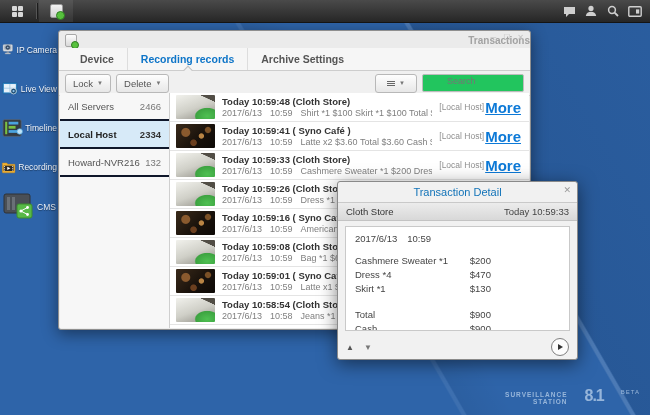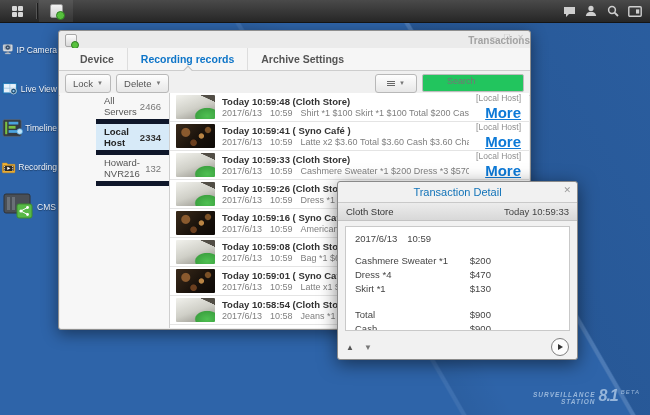--- a/index.html
+++ b/index.html
@@ -52,21 +52,21 @@
   .btn .caret{font-size:6px;color:#777;}
   .toolbar-right{margin-left:auto;display:flex;align-items:center;gap:5px;}
   .sortbtn{width:26px;justify-content:center;}
   .sort-lines{display:flex;flex-direction:column;gap:1px;}
   .sort-lines i{width:8px;height:1px;background:#666;}
   .searchbox{display:flex;align-items:flex-start;gap:16px;width:92px;height:16px;background:#22c55e;border:1px solid #bcbcbc;border-radius:2px;padding:0 4px;}
   .searchbox input{border:none;outline:none;width:70px;font-size:9px;color:#444;font-family:"Liberation Sans",sans-serif;background:transparent;}
 
   .win-body{position:absolute;top:62px;bottom:1px;left:1px;right:1px;display:flex;overflow:hidden;}
   .server-panel{width:109px;background:#f7f7f7;border-right:1px solid #cfcfcf;flex:none;}
-  .server-row{display:flex;justify-content:space-between;align-items:center;height:26px;padding:0 8px;font-size:9.5px;color:#555;border-bottom:5px solid #0f172a;cursor:pointer;margin-left:36px;}
+  .server-row{display:flex;justify-content:space-between;align-items:center;height:26px;padding:0 8px;font-size:9.5px;color:#555;border-bottom:2px solid #0f172a;cursor:pointer;}
   .server-row .cnt{color:#777;}
   .server-row.selected{background:#d7eaf8;color:#222;font-weight:bold;}
   .server-row.selected .cnt{color:#333;font-weight:bold;}
 
   .record-list{flex:1;background:#fff;overflow:hidden;}
   .record{display:flex;align-items:center;height:28px;border-bottom:1px solid #e4e4e4;padding:0 6px;gap:7px;cursor:pointer;overflow:hidden;}
   .thumb{flex:none;width:39px;height:24px;border-radius:1px;}
   .thumb-cloth{background:
       radial-gradient(ellipse at 80% 88%, #4fc052 0%, #3da341 26%, transparent 29%),
       linear-gradient(205deg, #514d45 0 16%, transparent 17%),
@@ -75,21 +75,21 @@
       radial-gradient(circle at 25% 35%, #8a5a2e 0 12%, transparent 15%),
       radial-gradient(circle at 65% 50%, #b98444 0 8%, transparent 11%),
       radial-gradient(circle at 45% 78%, #6b3f1f 0 10%, transparent 13%),
       radial-gradient(circle at 82% 25%, #7a5026 0 7%, transparent 10%),
       linear-gradient(135deg, #3a2a1a 0%, #18110b 60%, #0d0906 100%);}
   .rec-main{flex:1;min-width:0;overflow:hidden;}
   .rec-title{font-size:9.5px;font-weight:bold;color:#333;white-space:nowrap;overflow:hidden;}
   .rec-sub{font-size:9px;color:#7f7f7f;white-space:nowrap;overflow:hidden;margin-top:1px;}
   .rec-sub .rec-time{margin-left:8px;}
   .rec-sub .rec-summary{margin-left:8px;}
-  .rec-right{flex:none;display:flex;flex-direction:column;align-items:flex-end;gap:1px;padding-right:2px;}
+  .rec-right{flex:none;display:flex;flex-direction:row;align-items:center;gap:1px;padding-right:2px;}
   .rec-host{font-size:8.5px;color:#8f8f8f;}
   .rec-more{font-size:15px;font-weight:bold;color:#0c79d7;text-decoration:underline;cursor:pointer;}
 
   
   .popup{position:absolute;left:337px;top:181px;width:241px;height:179px;background:#f1f1f1;border:1px solid #8a8a8a;border-radius:3px;box-shadow:0 4px 18px rgba(0,0,0,.5);box-sizing:border-box;z-index:50;display:flex;flex-direction:column;}
   .pop-titlebar{position:relative;height:20px;display:flex;align-items:center;justify-content:center;}
   .pop-title{font-size:11px;font-weight:normal;color:#1273b8;}
   .pop-close{position:absolute;right:6px;top:3px;font-size:9px;color:#9a9a9a;cursor:pointer;}
   .pop-storebar{height:17px;background:linear-gradient(#ececec,#d8d8d8);border-top:1px solid #c9c9c9;border-bottom:1px solid #c3c3c3;display:flex;align-items:center;justify-content:space-between;padding:0 8px;font-size:9.5px;color:#333;}
   .pop-storetime{color:#444;}
@@ -99,21 +99,21 @@
   .d-row{display:flex;line-height:14px;}
   .d-row .n{width:56%;flex:none;}
   .d-spacer{height:12px;}
   .pop-bottom{height:24px;display:flex;align-items:center;padding:0 8px;gap:10px;}
   .nav-arrow{font-size:8px;color:#555;cursor:pointer;}
   .nav-arrow.down{color:#777;}
   .playbtn{margin-left:auto;width:16px;height:16px;border:1px solid #808080;border-radius:50%;background:#fcfcfc;display:flex;align-items:center;justify-content:center;cursor:pointer;}
   .playbtn i{width:0;height:0;border-left:5px solid #333;border-top:3.5px solid transparent;border-bottom:3.5px solid transparent;margin-left:1px;}
 
   
-  .branding{position:absolute;right:10px;bottom:10px;display:flex;align-items:flex-start;gap:3px;color:#a9c4e3;opacity:.85;font-style:italic;}
+  .branding{position:absolute;right:10px;bottom:10px;display:flex;align-items:flex-start;gap:17px;color:#a9c4e3;opacity:.85;}
   .b-left{display:flex;flex-direction:column;align-items:flex-end;line-height:7px;margin-top:3px;}
   .b-left span{font-size:6.5px;letter-spacing:1px;font-weight:bold;}
   .b-ver{font-size:16px;font-weight:bold;letter-spacing:-1px;line-height:16px;}
   .b-beta{font-size:6px;letter-spacing:1px;margin-top:1px;}
 </style>
 </head>
 <body>
 
 <div class="screen">
   <div class="desktop-accents"></div>

